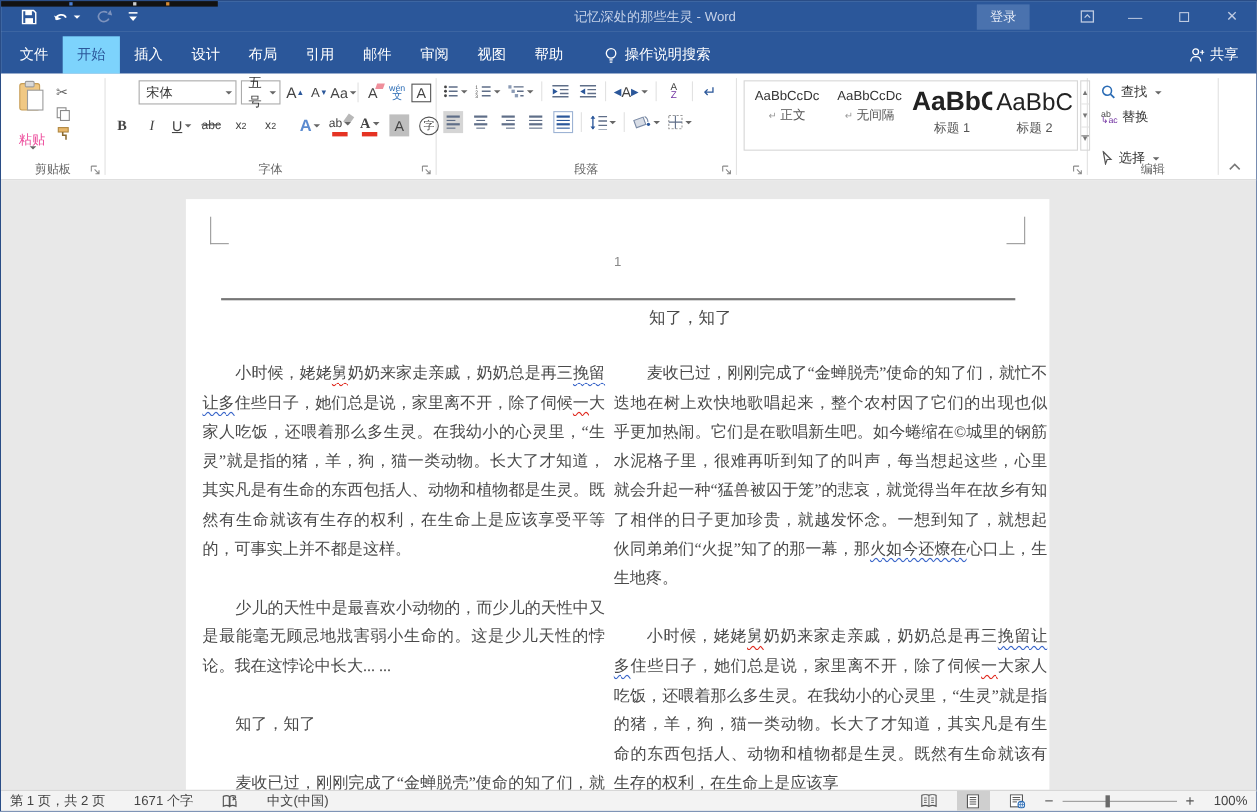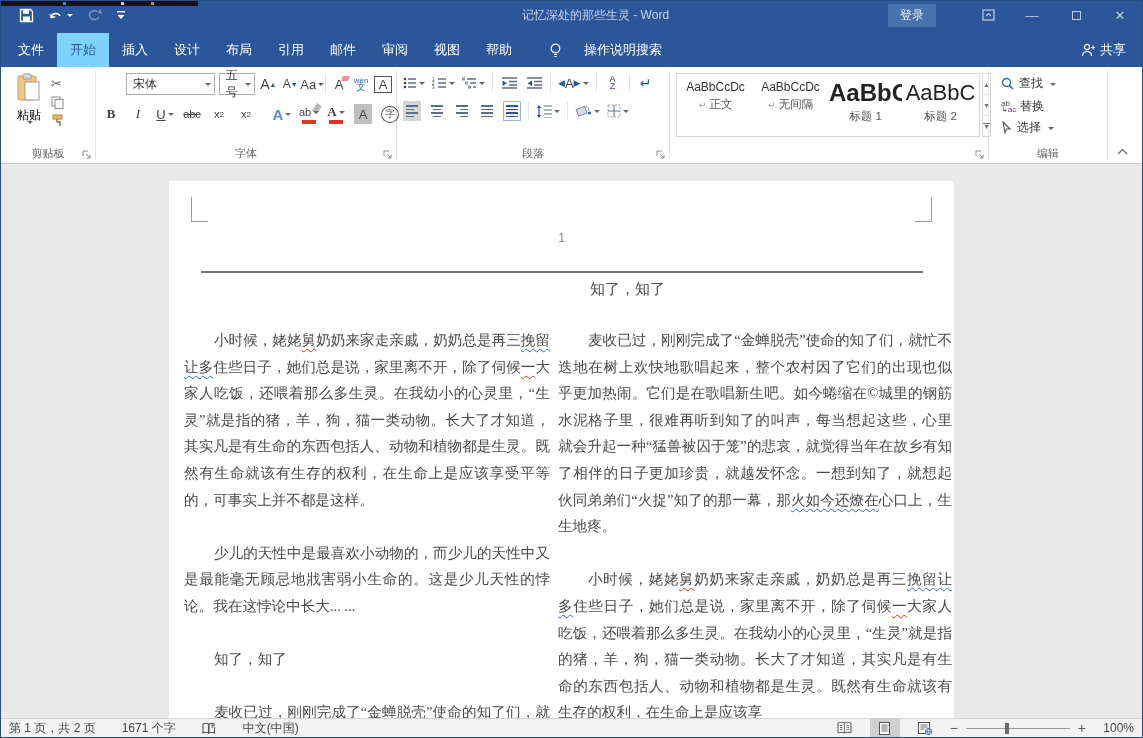--- a/index.html
+++ b/index.html
@@ -20,21 +20,21 @@
   .tb-right { margin-left:auto; display:flex; align-items:center; height:100%; }
   .signin { background:#4a72ae; color:#e9eef8; padding:3px 12px; font-size:12px; margin-right:30px; cursor:default; }
   .winbtn { width:44px; height:100%; display:flex; align-items:center; justify-content:center; color:#bfcbe2; font-size:13px; }
   .winbtn .sq { width:9px; height:9px; border:1px solid #bfcbe2; display:block; }
   .caret { display:inline-block; width:0; height:0; border:3px solid transparent; border-top-color:currentColor; margin-left:3px; transform:translateY(2px); }
 
   
   .tabrow { position:absolute; left:0; top:28px; width:100%; height:38px; background:#2b579a; display:flex; align-items:flex-end; color:#fff; }
   .tab { padding:8px 13px; font-size:13px; cursor:default; }
   .tab.active { background:#7dd3fc; color:#2b579a; }
-  .tellme { display:flex; align-items:center; gap:22px; padding:8px 10px; margin-left:14px; font-size:13px; }
+  .tellme { display:flex; align-items:center; gap:6px; padding:8px 10px; margin-left:14px; font-size:13px; }
   .share { margin-left:auto; display:flex; align-items:center; gap:5px; padding:8px 16px; font-size:13px; }
 
   
   .ribbon { position:absolute; left:0; top:66px; width:100%; height:97px; background:#fff; border-bottom:1px solid #d0d0d0; display:flex; color:#444; }
   .group { position:relative; height:100%; padding:6px 4px 18px 6px; }
   .gsep { width:1px; background:#e2e2e2; margin:4px 0; }
   .glabel { position:absolute; bottom:2px; left:0; right:0; text-align:center; font-size:11px; color:#666; }
   .launcher { position:absolute; bottom:3px; right:3px; width:10px; height:10px; }
   .rowicons { display:flex; align-items:center; gap:8px; }
   .ic { display:inline-flex; align-items:center; justify-content:center; min-width:18px; height:20px; font-size:13px; color:#444; position:relative; }
@@ -185,21 +185,21 @@
     <div class="group" style="width:94px;">
       <div style="display:flex;">
         <div style="width:44px;text-align:center;">
           <span style="display:inline-block">
             <svg width="26" height="30" viewBox="0 0 26 30">
                 <rect x="2" y="3" width="18" height="24" rx="2" fill="#f0c884" stroke="#c79d55"></rect>
                 <rect x="7" y="1" width="8" height="5" rx="1" fill="#d9d9d9" stroke="#9c9c9c"></rect>
                 <rect x="9" y="9" width="14" height="18" fill="#fff" stroke="#9c9c9c"></rect>
               </svg>
           </span>
-          <div style="margin-top:1px;color:#000000;">粘贴</div>
+          <div style="margin-top:13px;color:#ec4899;">粘贴</div>
           <span class="minicaret"></span>
         </div>
         <div style="display:flex;flex-direction:column;gap:5px;padding-top:3px;">
           <span style="color:#666;font-size:13px;">✂</span>
           <span>
             <svg width="13" height="13" viewBox="0 0 13 13">
                 <rect x="1" y="1" width="8" height="9" fill="#fff" stroke="#8a8a8a"></rect>
                 <rect x="4" y="3.5" width="8" height="9" fill="#fff" stroke="#8a8a8a"></rect>
               </svg>
           </span>
@@ -491,21 +491,21 @@
         <span>查找</span>
           <span class="minicaret"></span>
       </div>
       <div class="editrow" style="margin-top:2px;">
         <span style="font-size:8px;line-height:6px;display:inline-block;width:14px;">
           <span style="color:#444;display:block;">ab</span>
             <span style="color:#7030a0;display:block;">↳ac</span>
         </span>
         <span>替换</span>
       </div>
-      <div class="editrow" style="margin-top:0;">
+      <div class="editrow" style="margin-top:16px;">
         <span>
           <svg width="11" height="13" viewBox="0 0 11 13">
               <path d="M2 1l7 7H5.5L4 12z" fill="#fff" stroke="#555" stroke-width="1.1"></path>
             </svg>
         </span>
         <span>选择</span>
           <span class="minicaret"></span>
       </div>
       <div class="glabel">编辑</div>
     </div>

